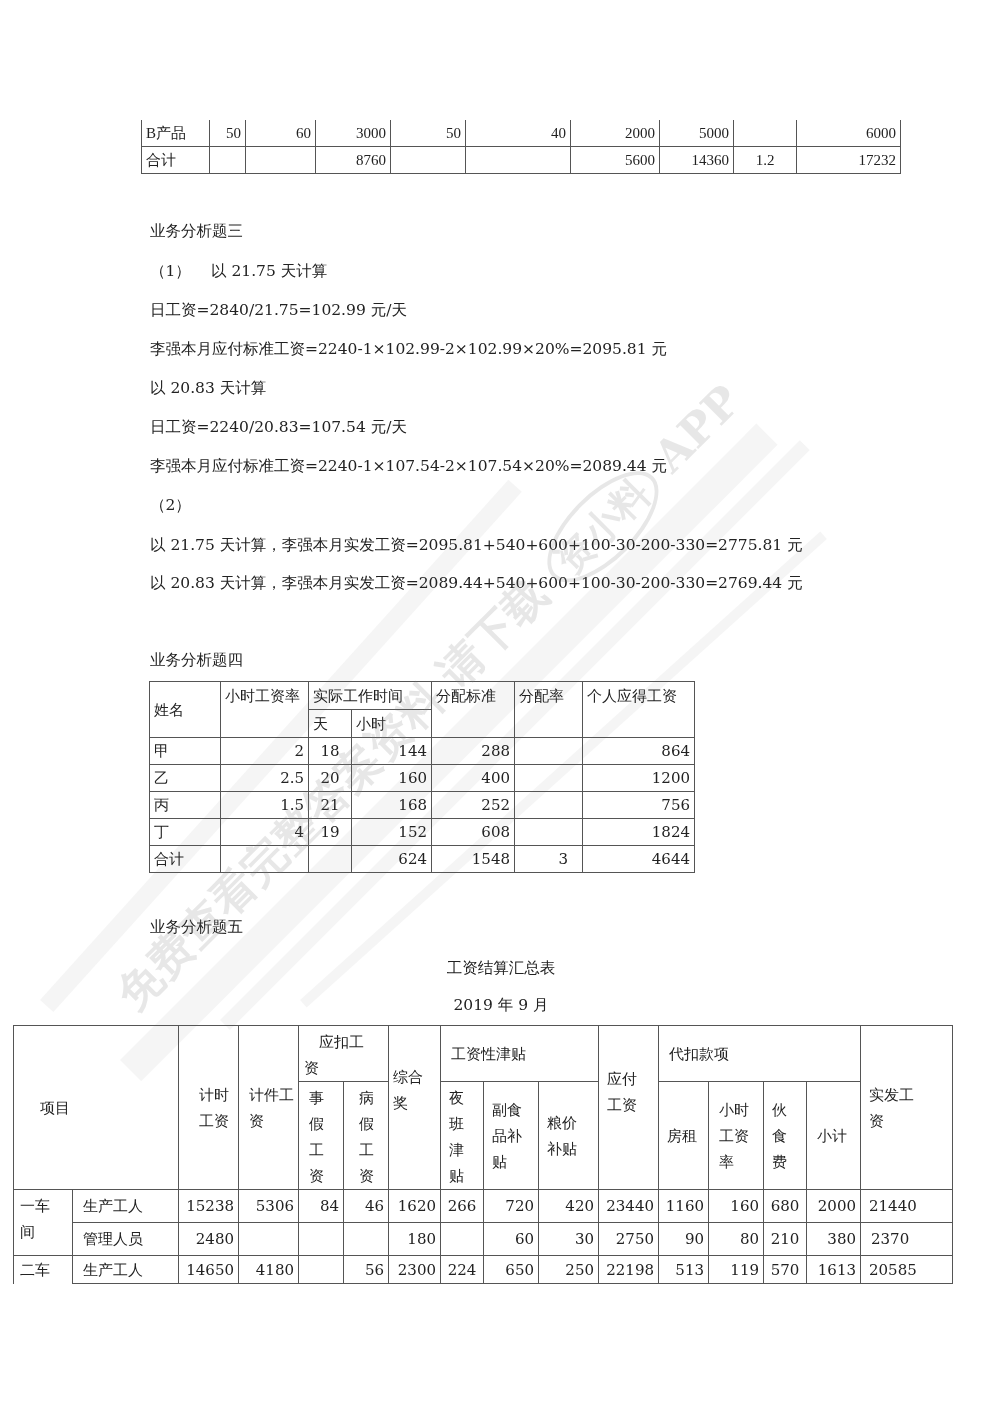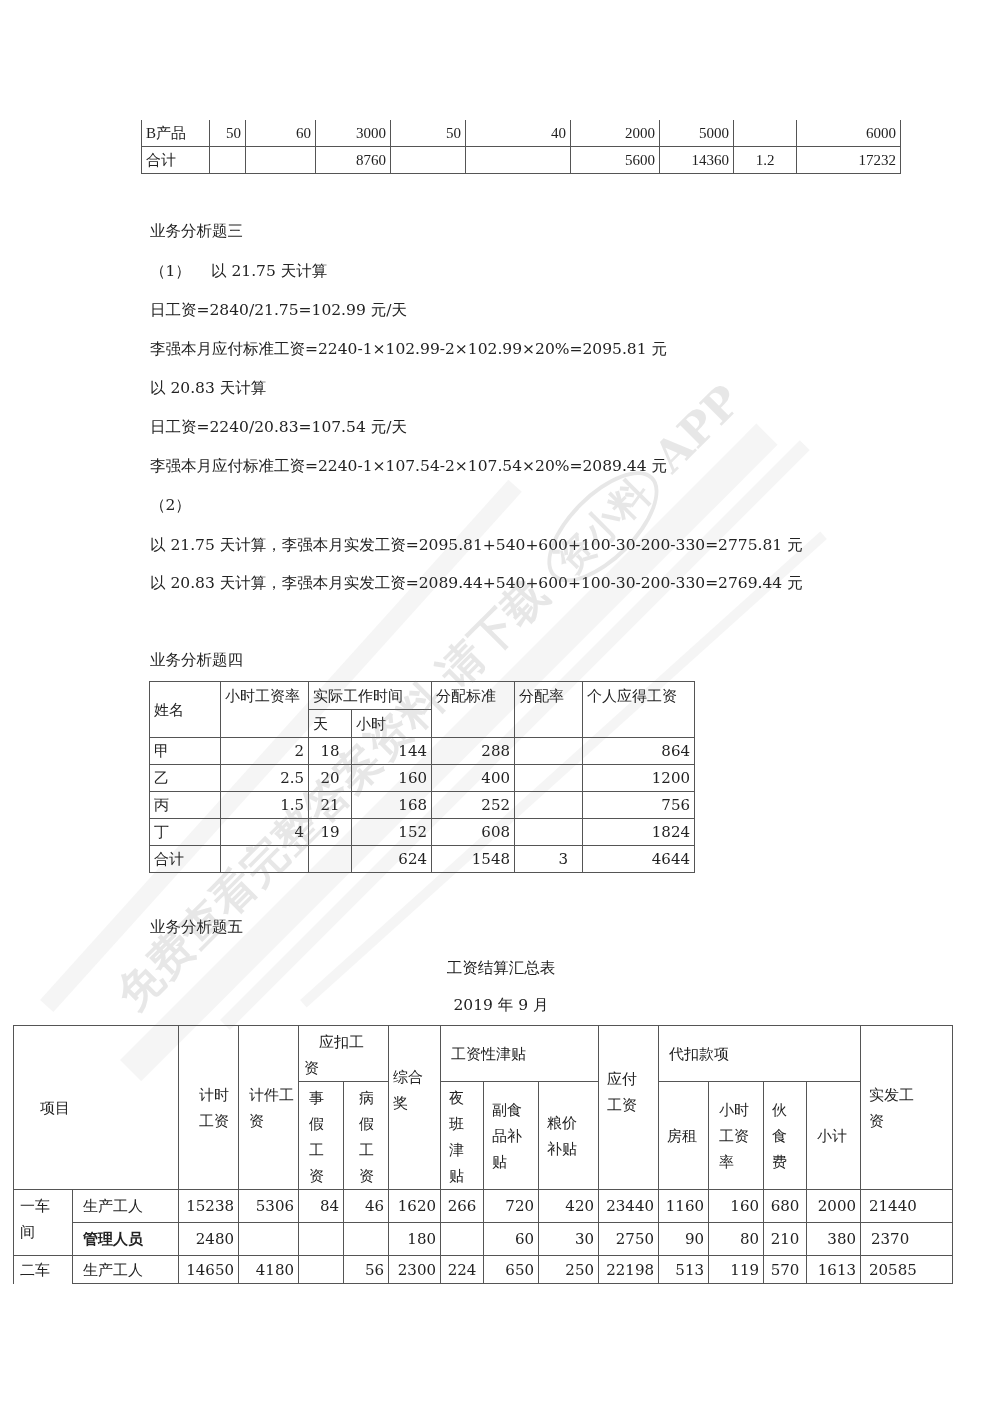--- a/index.html
+++ b/index.html
@@ -218,21 +218,21 @@
     <td class="r">720</td>
     <td class="r">420</td>
     <td class="r">23440</td>
     <td class="r">1160</td>
     <td class="r">160</td>
     <td class="c">680</td>
     <td class="r">2000</td>
     <td style="padding-left:8px;">21440</td>
   </tr>
   <tr class="rowc">
-    <td style="padding-left:10px;font-weight:bold;">管理人员</td>
+    <td style="padding-left:10px;">管理人员</td>
     <td class="r">2480</td>
     <td class="r"></td>
     <td class="r"></td>
     <td class="r"></td>
     <td class="r">180</td>
     <td class="c"></td>
     <td class="r">60</td>
     <td class="r">30</td>
     <td class="r">2750</td>
     <td class="r">90</td>

